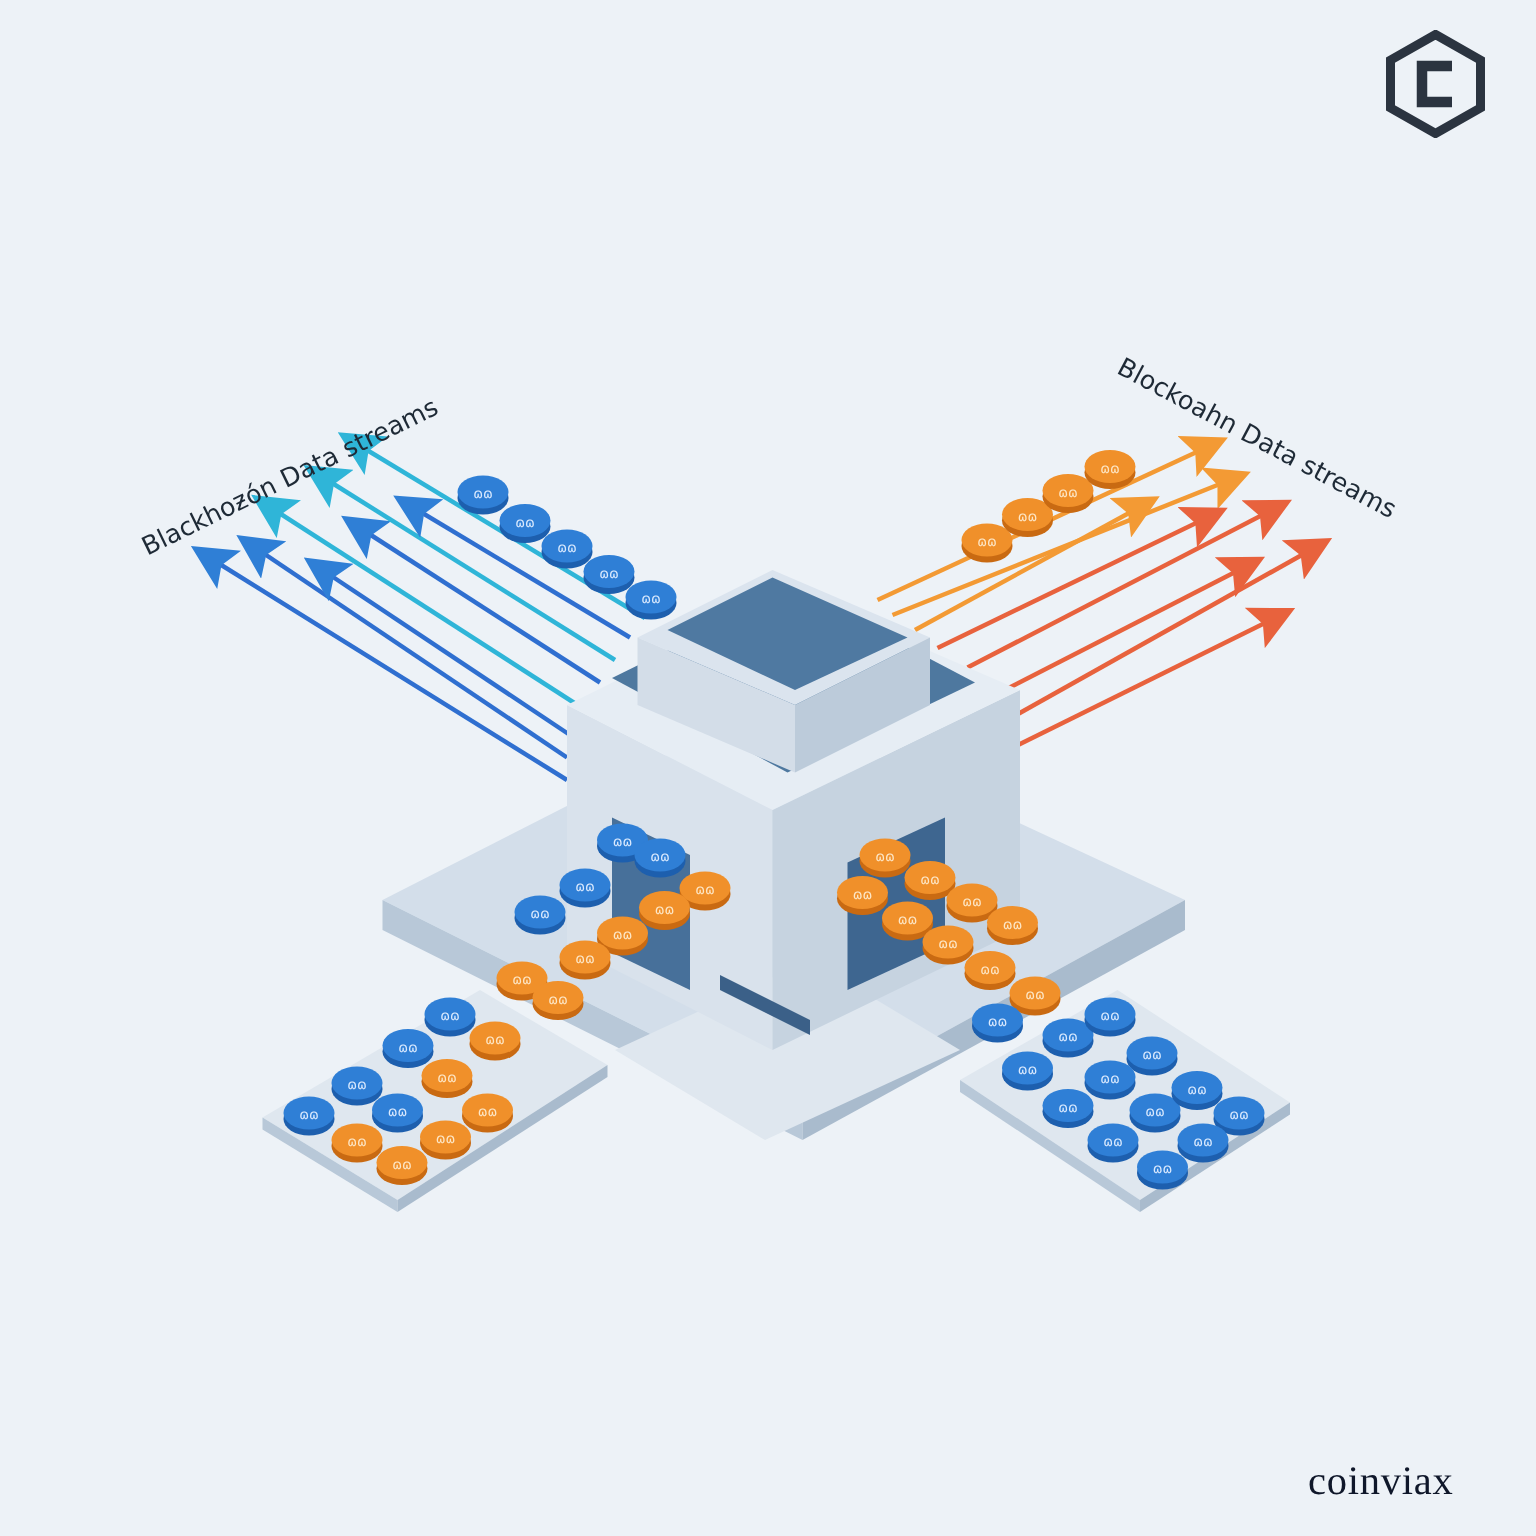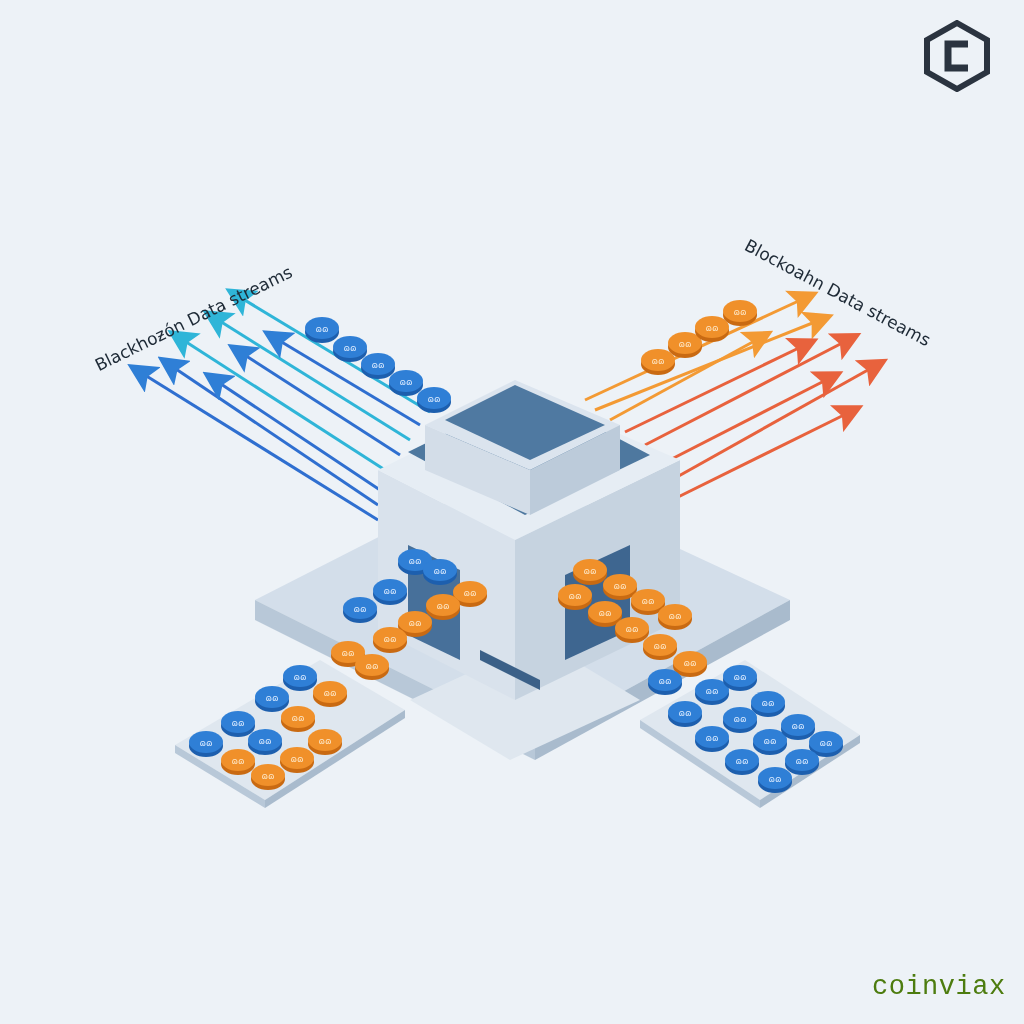--- a/index.html
+++ b/index.html
@@ -6,21 +6,21 @@
   body {
     width: 1024px; height: 1024px; overflow: hidden;
     background: #edf2f7;
     font-family: "DejaVu Sans", sans-serif;
     position: relative;
   }
   #scene { position: absolute; left: 0; top: 0; width: 1024px; height: 1024px; }
   .logo { position: absolute; left: 922px; top: 20px; width: 70px; height: 72px; }
   .brand {
     position: absolute; left: 872px; top: 972px;
-    font-family: Liberation Mono, monospace; font-size: 27px; color: #4d7c0f;
+    font-family: Liberation Serif, serif; font-size: 27px; color: #0f172a;
     letter-spacing: 0.5px;
   }
   .stream-label {
     position: absolute; font-size: 17px; color: #1e2a36; white-space: nowrap;
     transform-origin: left center;
   }
   .label-left { left: 96px; top: 356px; transform: rotate(-26deg); }
   .label-right { left: 746px; top: 234px; transform: rotate(28deg); }
 </style>
 </head>

